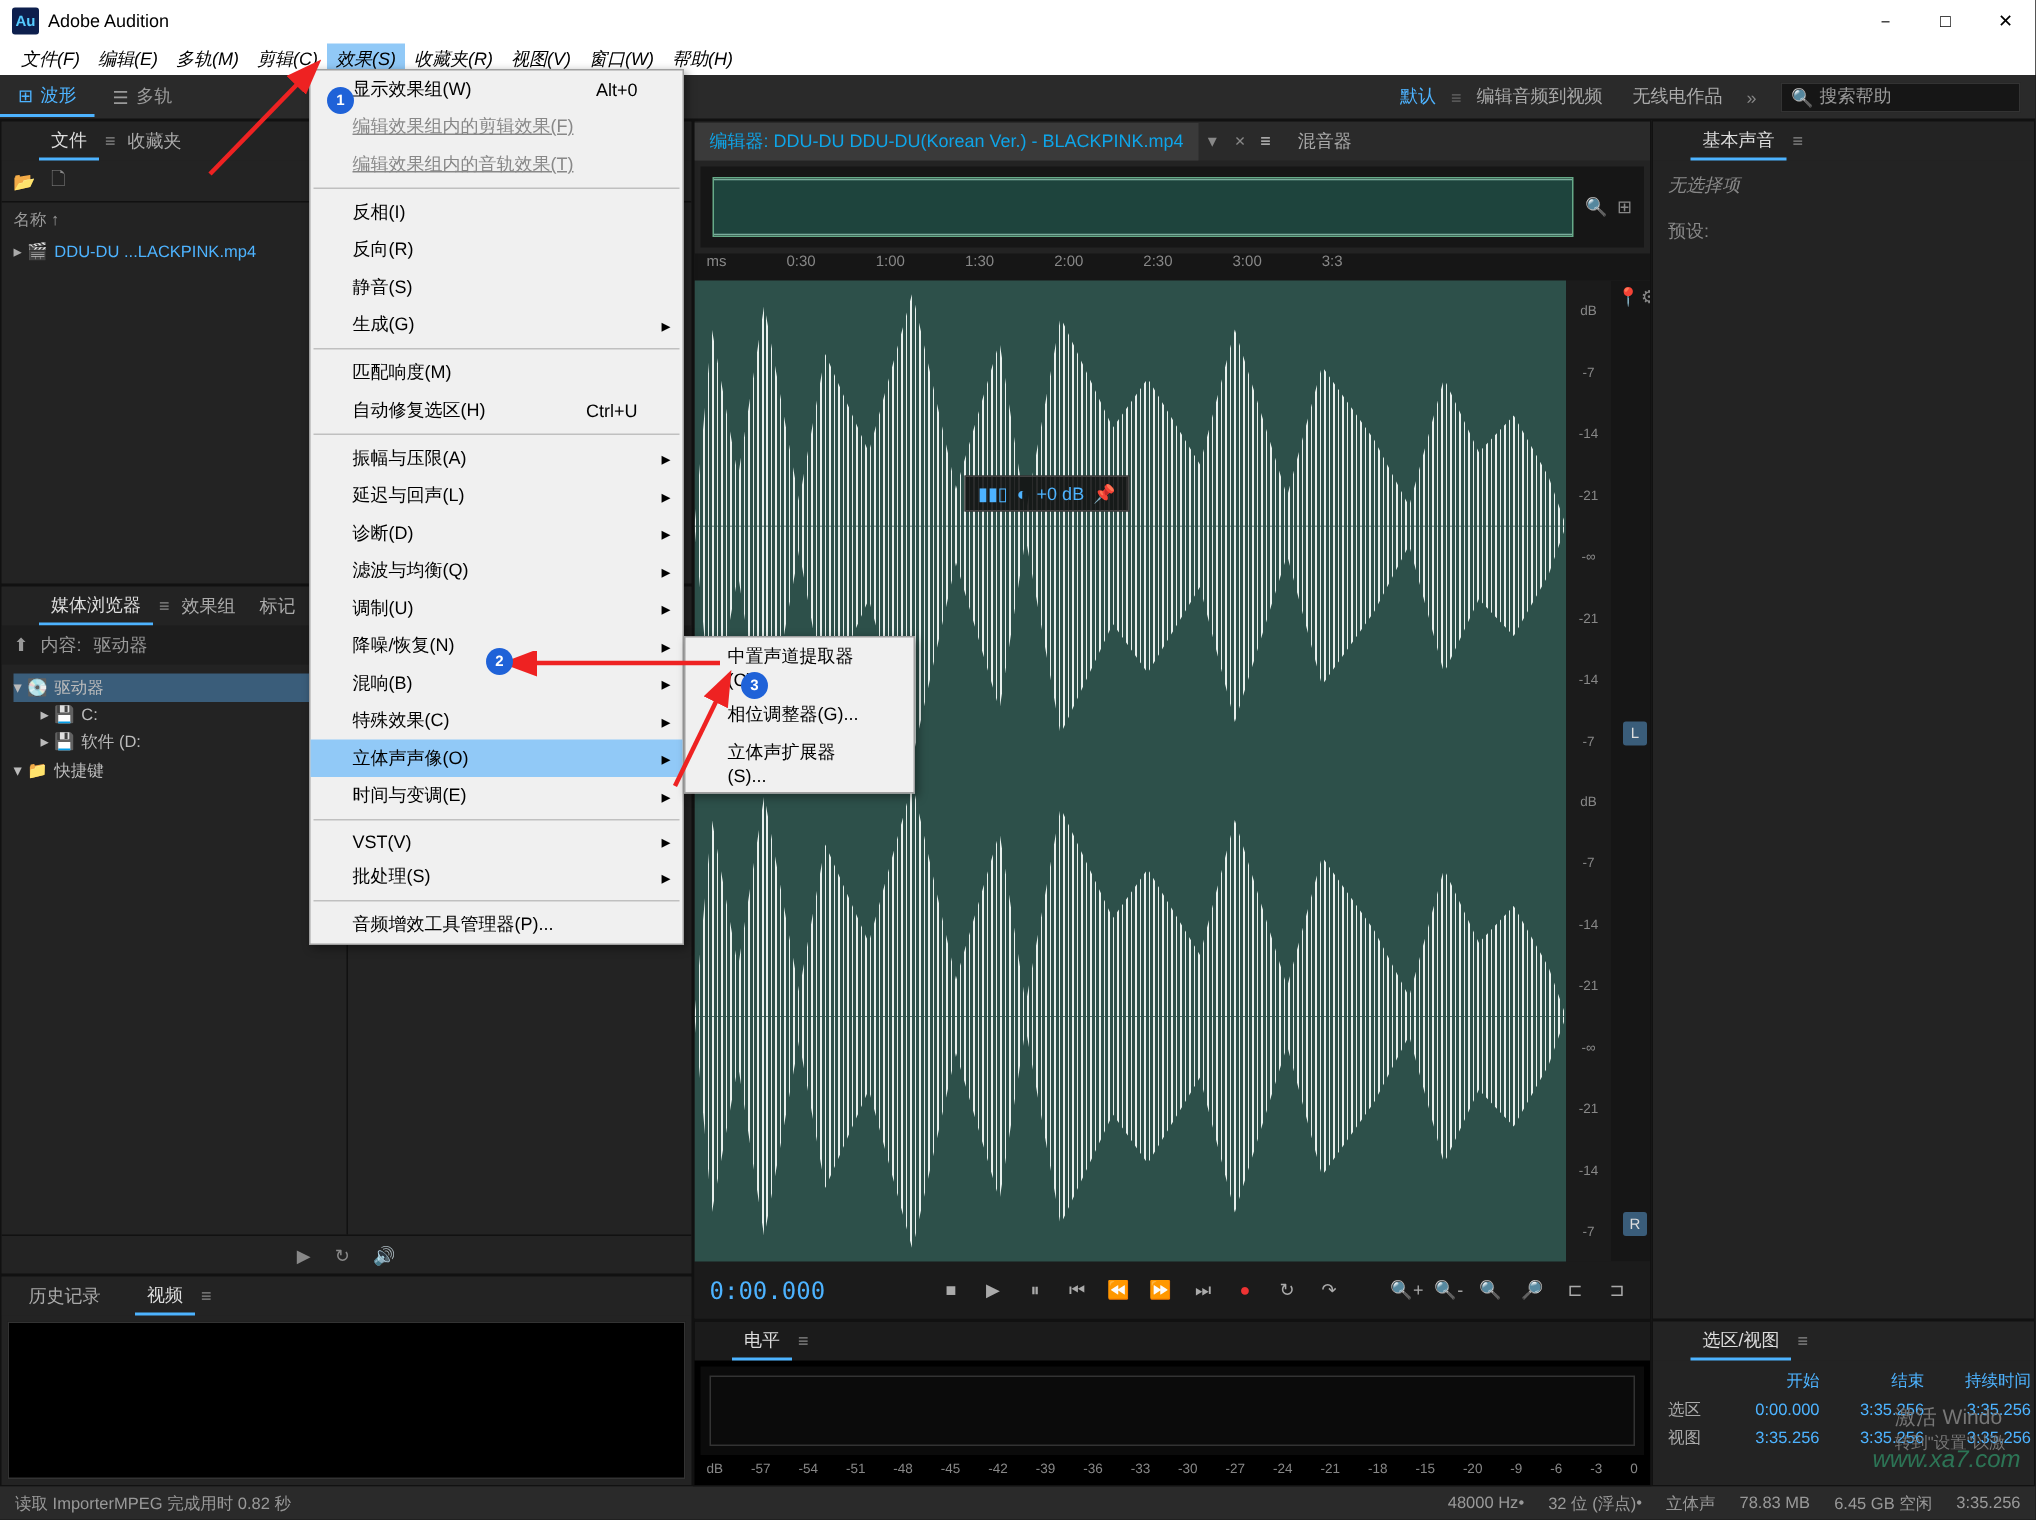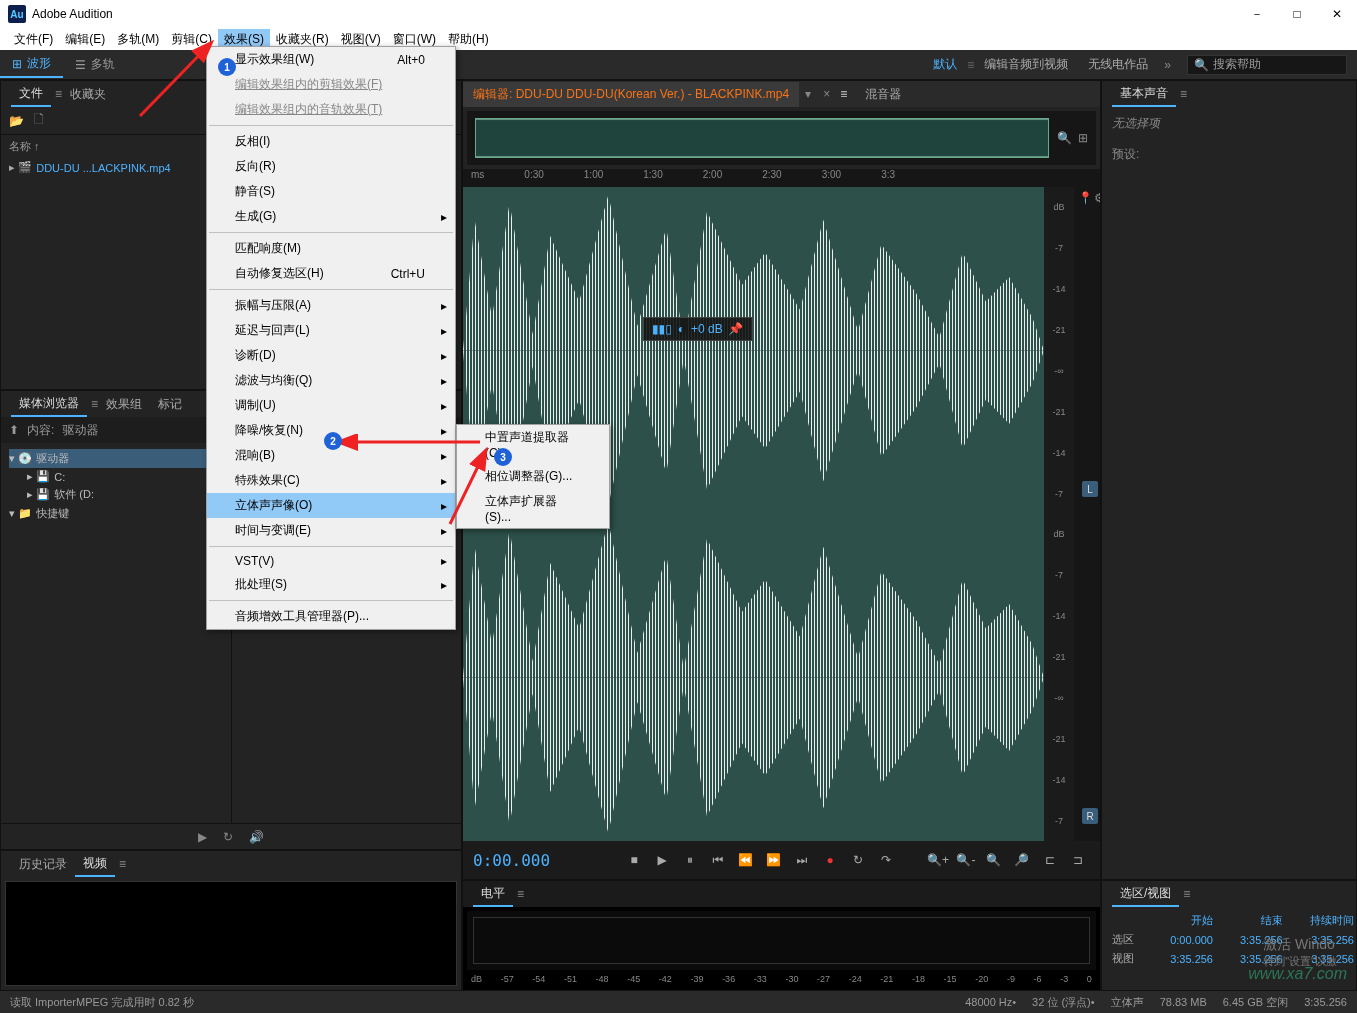--- a/index.html
+++ b/index.html
@@ -7,36 +7,36 @@
 
 
 .titlebar { height:28px; background:#fff; color:#000; display:flex; align-items:center; padding-left:8px; }
 .titlebar .logo { width:18px; height:18px; background:#0d1f4d; color:#5cf; font-weight:bold; font-size:10px; display:flex; align-items:center; justify-content:center; border-radius:2px; margin-right:6px; }
 .titlebar .title { flex:1; }
 .titlebar .winbtns { display:flex; }
 .titlebar .winbtns div { width:40px; height:28px; display:flex; align-items:center; justify-content:center; }
 
 
 .menubar { height:22px; background:#fff; color:#000; display:flex; align-items:center; padding-left:8px; }
-.menubar .menu-item { padding:2px 6px; cursor:default; }
+.menubar .menu-item { padding:2px 6px; cursor:default;font-style:italic; }
 .menubar .menu-item.active { background:#91c9f7; }
 
 
 .tabstrip { height:30px; background:#2a2a2a; display:flex; align-items:center; border-bottom:1px solid #111; }
 .tabstrip .tab { padding:4px 12px; display:flex; align-items:center; gap:5px; color:#999; }
 .tabstrip .tab.active { color:#4db3ff; border-bottom:2px solid #4db3ff; }
 .tabstrip .spacer { flex:1; }
 .tabstrip .ws { padding:4px 10px; color:#aaa; }
 .tabstrip .ws.active { color:#4db3ff; }
 .tabstrip .search { background:#161616; border:1px solid #333; padding:2px 6px; color:#999; width:160px; height:20px; margin:0 10px; display:flex; align-items:center; gap:4px; }
 
 
 .panel-head { height:26px; display:flex; align-items:center; padding:0 10px; background:#232323; }
 .panel-head .tab { padding:3px 8px; color:#aaa; }
-.panel-head .tab.active { color:#ddd; border-bottom:2px solid #4db3ff; }
+.panel-head .tab.active { color:#ddd; border-bottom:2px solid #4db3ff;margin-left:15px; }
 .panel-head .hamb { margin-left:4px; color:#888; }
 
 
 .workspace { position:absolute; top:80px; left:0; right:0; bottom:22px; display:grid; grid-template-columns:206px 256px 546px 1fr 256px; grid-template-rows:30px 218px 62px 340px 30px 90px 30px 1fr 22px; }
 
 
 .dropdown { position:absolute; background:#f0f0f0; color:#000; border:1px solid #a0a0a0; box-shadow:2px 2px 6px rgba(0,0,0,0.4); z-index:100; }
 .dropdown .mi { padding:4px 30px 4px 28px; display:flex; justify-content:space-between; align-items:center; position:relative; }
 .dropdown .mi.hl { background:#91c9f7; }
 .dropdown .mi.disabled { color:#888;text-decoration:underline; }
@@ -68,21 +68,21 @@
 .media-panel .tree .sel { background:#3a5d7a; }
 .media-panel .footerbar { height:26px; display:flex; align-items:center; justify-content:center; gap:16px; color:#888; border-top:1px solid #111; }
 
 
 .history-panel { grid-column:1/3; grid-row:7/10; display:flex; flex-direction:column; }
 .history-panel .vid { flex:1; background:#000; border:1px solid #333; margin:4px; }
 
 
 .editor-panel { grid-column:3/5; grid-row:1/8; display:flex; flex-direction:column; }
 .editor-panel .head { height:26px; display:flex; align-items:center; background:#2a2a2a; }
-.editor-panel .head .fn { padding:4px 10px; color:#f97316; background:#3a3a3a; }
+.editor-panel .head .fn { padding:4px 10px; color:#0ea5e9; background:#3a3a3a; }
 .editor-panel .head .mixer { padding:4px 14px; color:#aaa; }
 .editor-panel .overview { height:54px; background:#161616; display:flex; align-items:center; padding:0 8px; margin:4px; }
 .editor-panel .overview .wave { flex:1; height:40px; background:linear-gradient(to bottom,#1e443d 0%,#8ba 2%,#1e443d 4%,#1e443d 96%,#8ba 98%,#1e443d 100%); border:1px solid #6a8; }
 .editor-panel .timeline { height:18px; background:#161616; display:flex; color:#888; font-size:10px; padding:0 8px; }
 .editor-panel .timeline span { margin-right:40px; }
 .editor-panel .wavezone { flex:1; position:relative; background:#161616; display:flex; }
 .editor-panel .wavezone .channel { flex:1; background:#2d504a; position:relative; overflow:hidden; }
 .editor-panel .wavezone .ruler { width:30px; background:#1b1b1b; color:#888; font-size:9px; display:flex; flex-direction:column; justify-content:space-around; align-items:center; }
 .editor-panel .wavezone .chlabel { position:absolute; right:2px; width:16px; height:16px; background:#3a5d7a; color:#ddd; display:flex; align-items:center; justify-content:center; border-radius:2px; font-size:10px; }
 .editor-panel .hud { position:absolute; background:rgba(20,20,20,0.9); border:1px solid #444; padding:4px 8px; display:flex; align-items:center; gap:6px; color:#4db3ff; }

